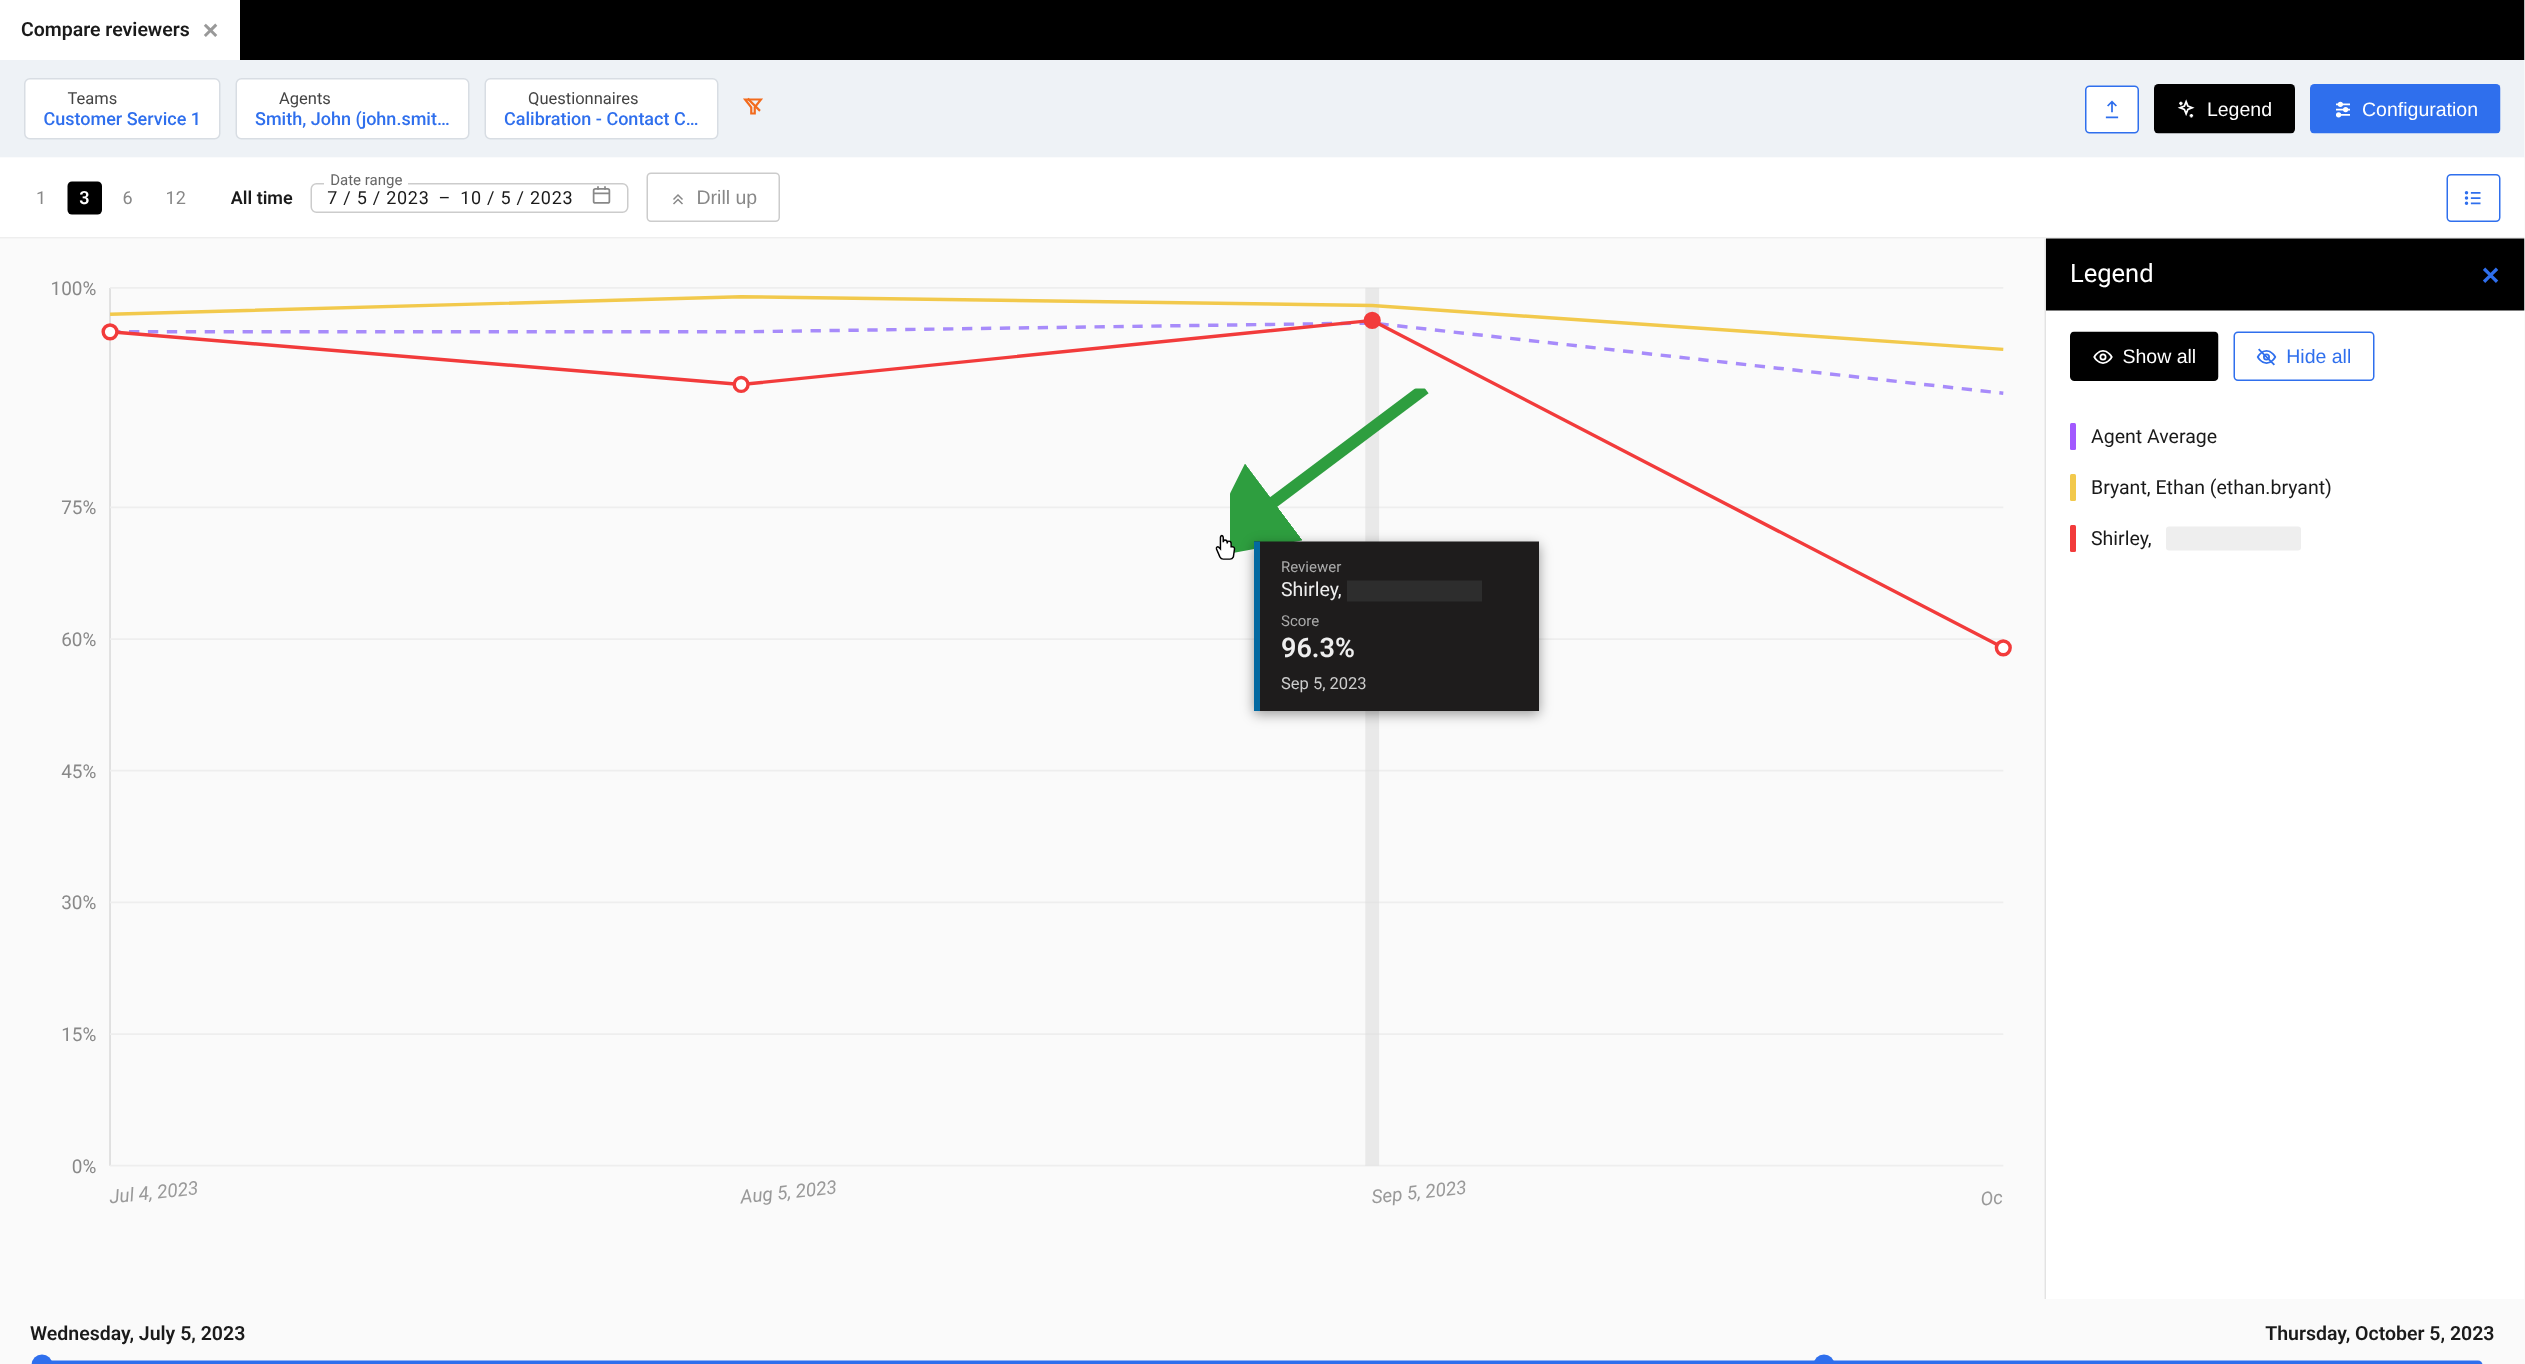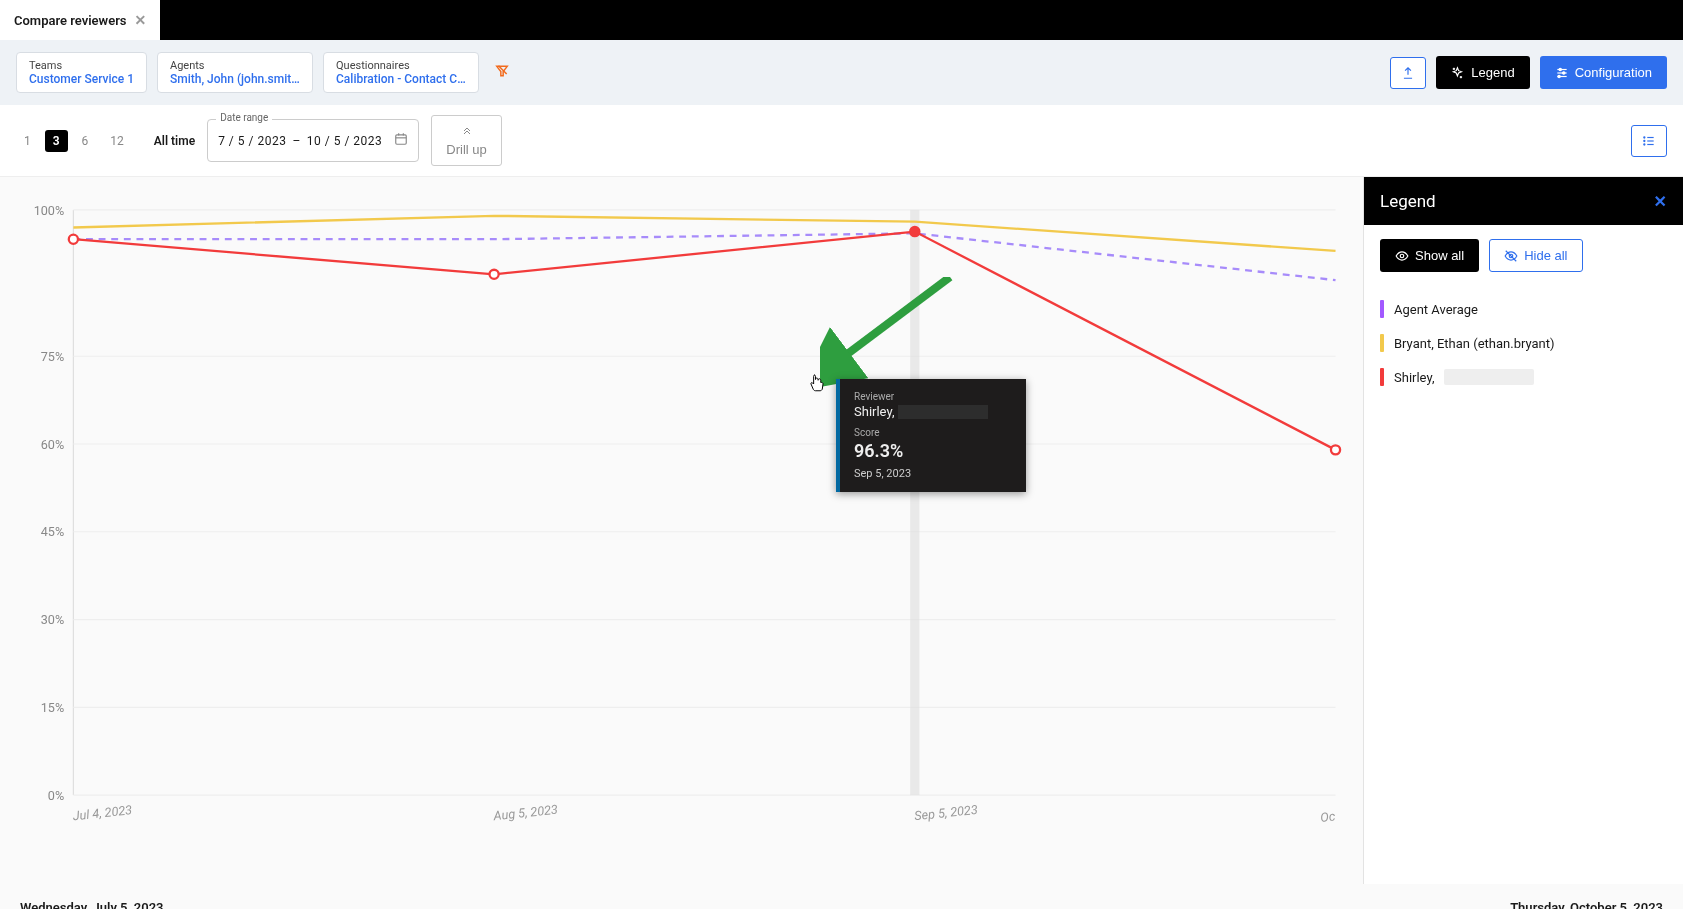--- a/index.html
+++ b/index.html
@@ -4,37 +4,37 @@
 <style>
   * { box-sizing: border-box; margin: 0; padding: 0; }
   body { font-family: -apple-system, BlinkMacSystemFont, "Segoe UI", Roboto, sans-serif; font-size: 13px; color: #1a1a1a; background: #fafafa; }
   
   .topbar { height: 40px; background: #000; display: flex; align-items: stretch; }
   .tab { background: #fff; padding: 10px 14px; display: flex; align-items: center; gap: 8px; font-weight: 600; }
   .tab .close { color: #999; font-size: 14px; cursor: pointer; }
 
   .filterbar { background: #eef2f6; padding: 12px 16px; display: flex; align-items: center; gap: 10px; }
   .filter-pill { background: #fff; border: 1px solid #d8dde3; border-radius: 4px; padding: 6px 12px; min-width: 120px; }
-  .filter-pill .lbl { font-size: 11px; color: #444; }
+  .filter-pill .lbl { font-size: 11px; color: #444; margin-left: 16px; }
   .filter-pill .val { font-size: 12px; color: #2f6fed; font-weight: 500; white-space: nowrap; overflow: hidden; text-overflow: ellipsis; max-width: 130px; }
   .filter-icon { color: #f26b1d; font-size: 16px; margin-left: 6px; }
   .spacer { flex: 1; }
   .btn { padding: 8px 14px; border-radius: 3px; border: 1px solid transparent; display: inline-flex; align-items: center; gap: 6px; font-size: 13px; font-weight: 500; cursor: pointer; }
   .btn-icon-only { background:#fff; border:1px solid #2f6fed; color:#2f6fed; padding:8px 10px; }
   .btn-dark { background:#000; color:#fff; }
   .btn-primary { background:#2f6fed; color:#fff; }
   .btn-outline-blue { background:#fff; border:1px solid #2f6fed; color:#2f6fed; }
-  .btn-outline-gray { background:#fff; border:1px solid #ccc; color:#888;flex-direction:column; }
+  .btn-outline-gray { background:#fff; border:1px solid #ccc; color:#888; }
 
   .controlbar { background:#fff; padding: 10px 16px; display:flex; align-items:center; gap:12px; border-bottom: 1px solid #eee; }
   .zoom-group { display:flex; gap:6px; align-items:center; }
   .zoom-btn { padding:4px 8px; font-size:12px; color:#888; cursor:pointer; border-radius:3px; }
   .zoom-btn.active { background:#000; color:#fff; font-weight:600; }
   .alltime { font-weight:600; font-size:12px; margin-left:10px; }
-  .daterange { border:1px solid #ccc; border-radius:4px; padding:12px 10px; display:flex; align-items:center; gap:6px; position:relative; }
+  .daterange { border:1px solid #ccc; border-radius:4px; padding:0 10px; display:flex; align-items:center; gap:6px; position:relative; }
   .daterange .lbl { position:absolute; top:-8px; left:8px; background:#fff; font-size:10px; color:#666; padding:0 4px; }
   .daterange .dates { font-size:12px; letter-spacing:0.5px; }
   .cal-icon { color:#888; margin-left:6px; }
 
   .body { display:flex;justify-content:space-between; }
   .chartwrap { flex:1; padding: 10px 16px 20px 16px; position:relative; }
   .chart-svg { width:100%; display:block; }
   
   .tooltip { position:absolute; top:202px; left:836px; width:190px; background:#1e1c1c; border-left:4px solid #0369a1; color:#eee; padding:12px 14px; font-size:12px; box-shadow:0 2px 8px rgba(0,0,0,0.4); }
   .tooltip .tlbl { font-size:10px; color:#aaa; margin-bottom:2px; }

